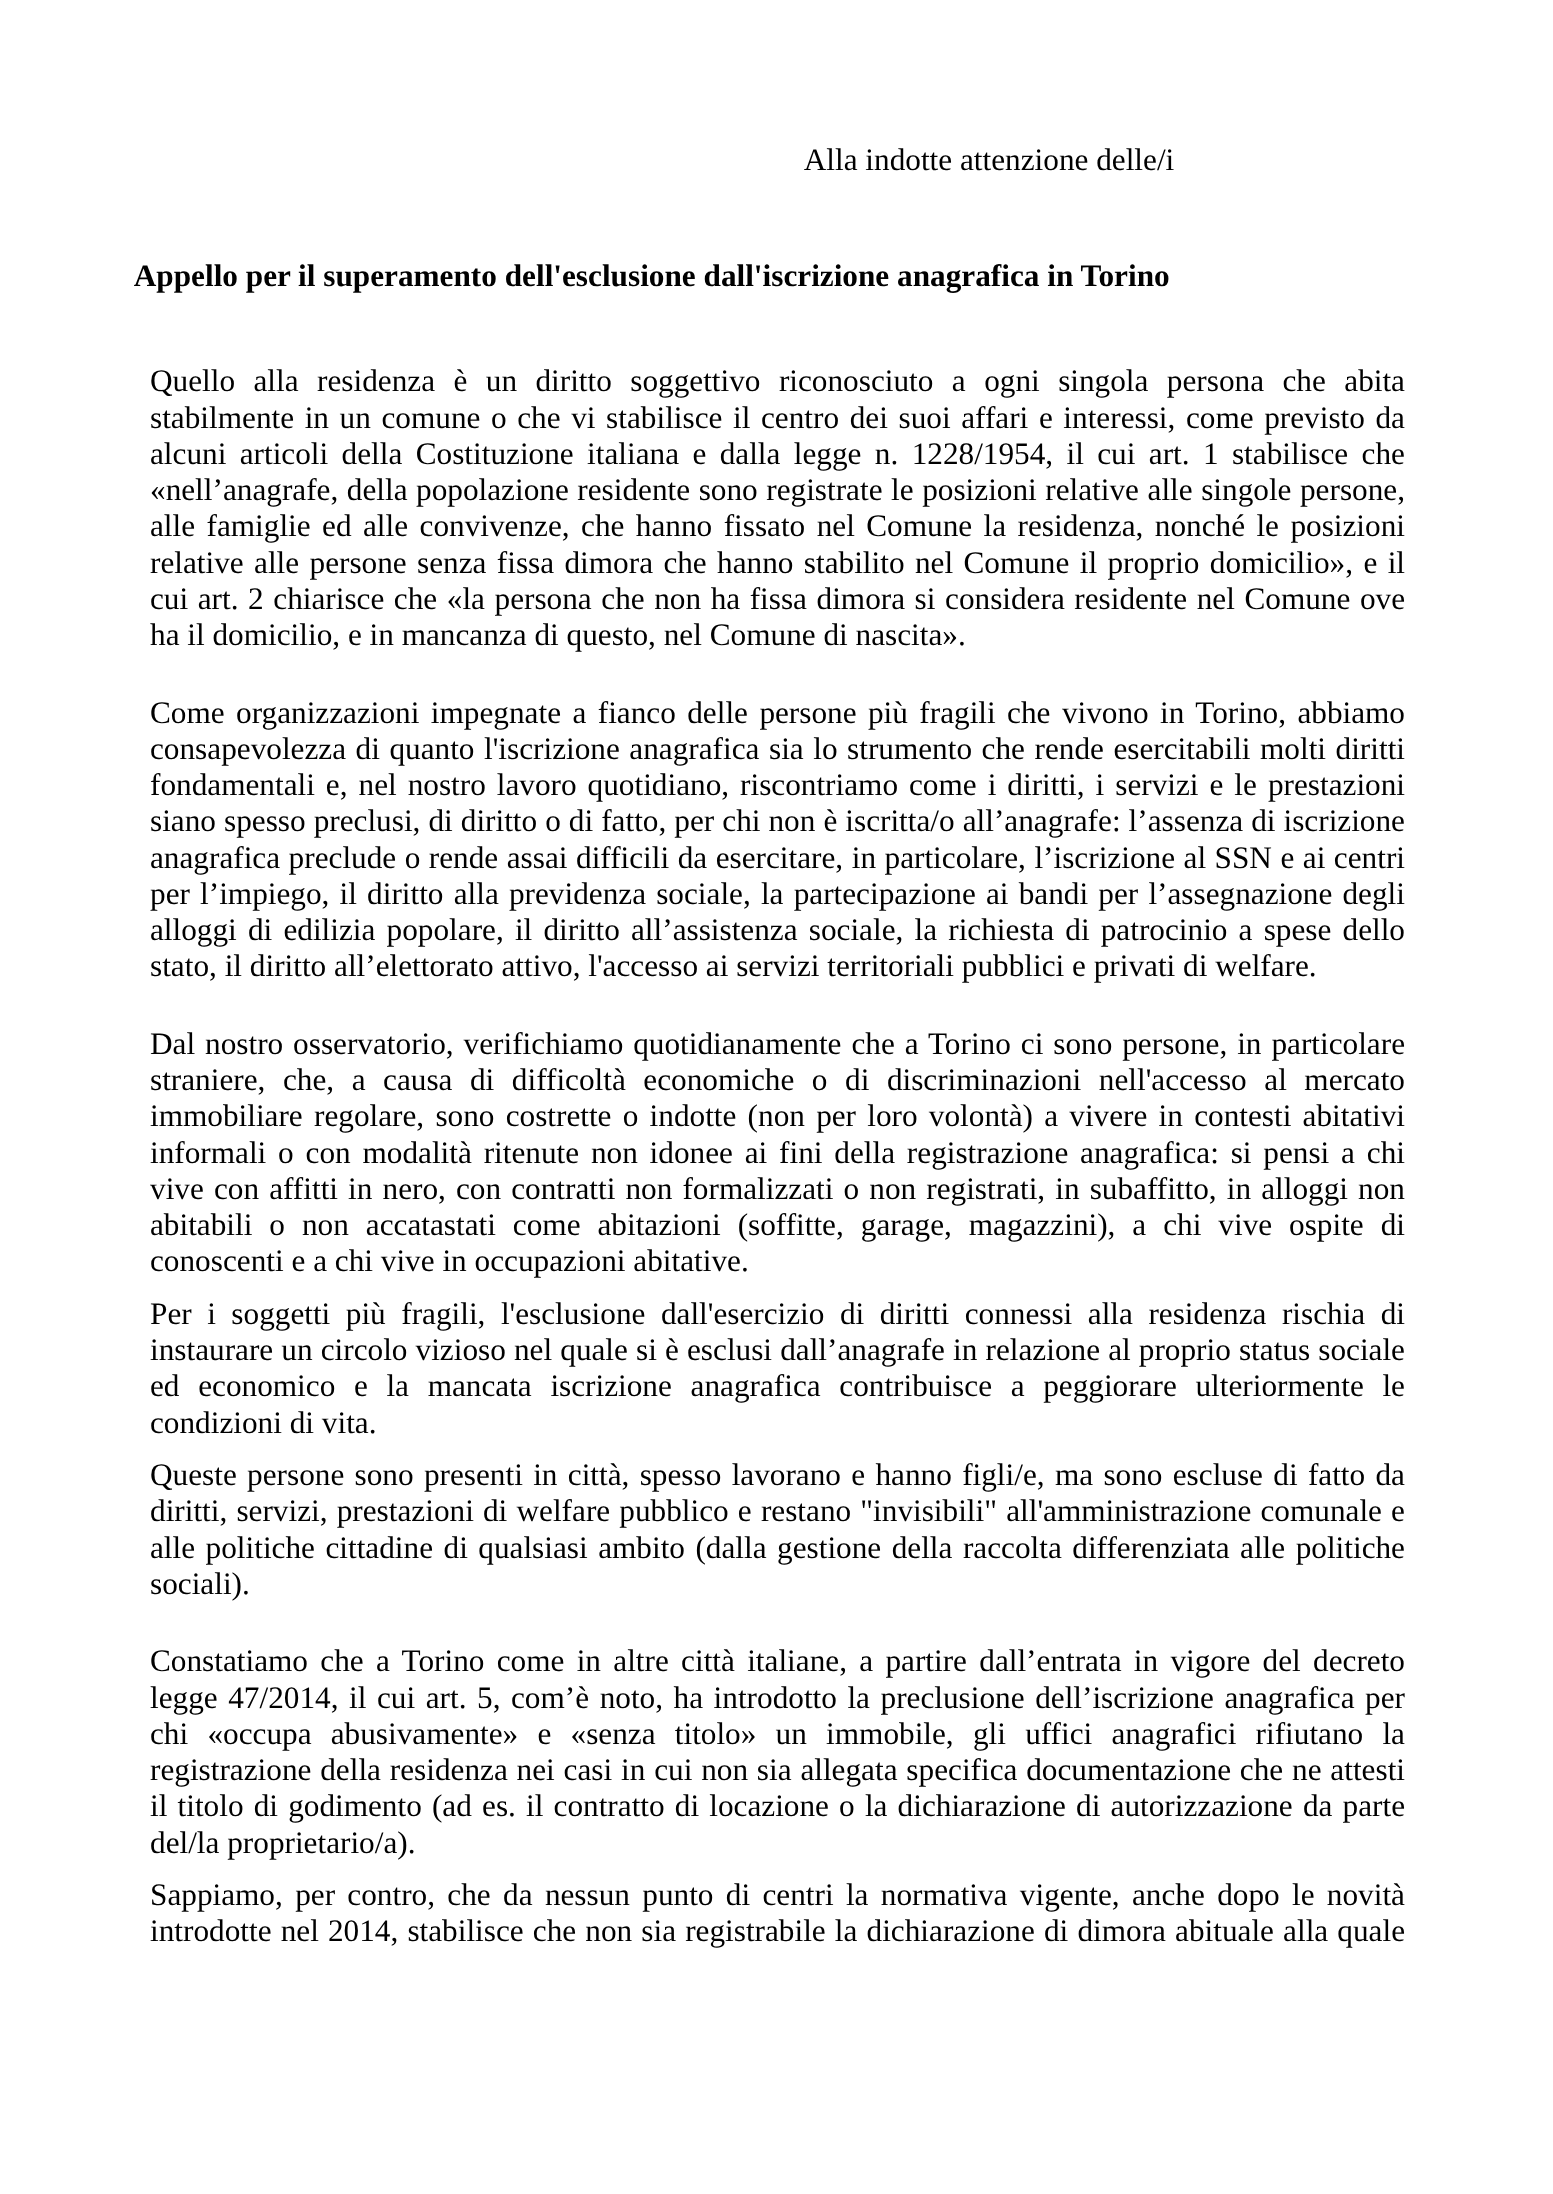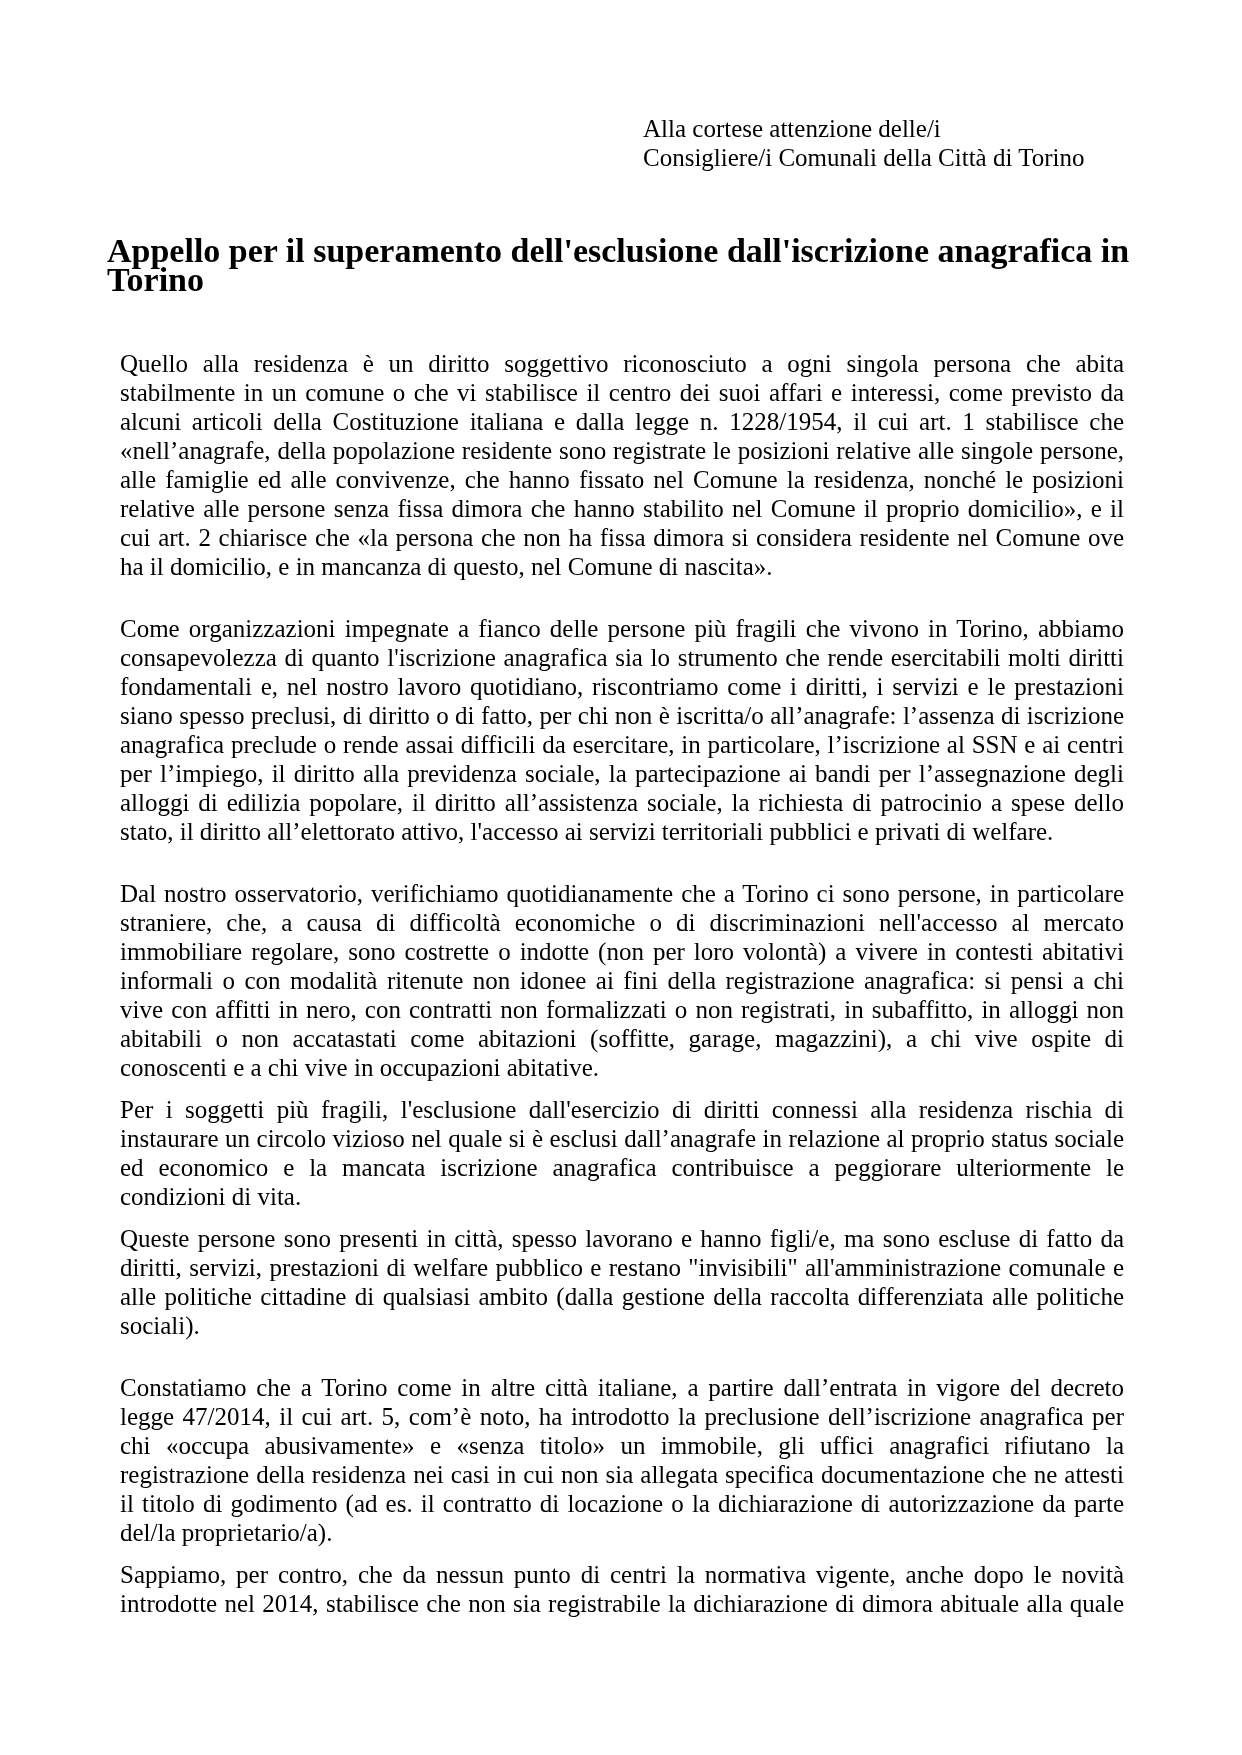--- a/index.html
+++ b/index.html
@@ -21,21 +21,21 @@
     color: #000000;
     font-family: "Liberation Serif", "DejaVu Serif", serif;
     font-size: 25px;
     line-height: 29px;
   }
   .recipient {
     margin-left: 536px;
     text-align: left;
   }
   .doc-title {
-    font-size: 34px;
+    font-size: 25px;
     font-weight: bold;
     margin: 64px 0 0 0;
     line-height: 29px;
   }
   .block {
     margin: 33px 0 0 0;
   }
   .block-first {
     margin-top: 55px;
   }
@@ -47,22 +47,21 @@
     
     text-align-last: justify;
   }
 </style>
 </head>
 <body>
 
 <div class="page">
 
   <div class="recipient">
-    <div>Alla cortese attenzione delle/i</div>
-    <div>Consigliere/i Comunali della Città di Torino</div>
+    <div>Alla indotte attenzione delle/i</div>
   </div>
 
   <h1 class="doc-title">Appello per il superamento dell'esclusione dall'iscrizione anagrafica in Torino</h1>
 
   <div class="block block-first">
     <p>Quello alla residenza è un diritto soggettivo riconosciuto a ogni singola persona che abita stabilmente in un comune o che vi stabilisce il centro dei suoi affari e interessi, come previsto da alcuni articoli della Costituzione italiana e dalla legge n. 1228/1954, il cui art. 1 stabilisce che «nell’anagrafe, della popolazione residente sono registrate le posizioni relative alle singole persone, alle famiglie ed alle convivenze, che hanno fissato nel Comune la residenza, nonché le posizioni relative alle persone senza fissa dimora che hanno stabilito nel Comune il proprio domicilio», e il cui art. 2 chiarisce che «la persona che non ha fissa dimora si considera residente nel Comune ove ha il domicilio, e in mancanza di questo, nel Comune di nascita».</p>
   </div>
 
   <div class="block">
     <p>Come organizzazioni impegnate a fianco delle persone più fragili che vivono in Torino, abbiamo consapevolezza di quanto l'iscrizione anagrafica sia lo strumento che rende esercitabili molti diritti fondamentali e, nel nostro lavoro quotidiano, riscontriamo come i diritti, i servizi e le prestazioni siano spesso preclusi, di diritto o di fatto, per chi non è iscritta/o all’anagrafe: l’assenza di iscrizione anagrafica preclude o rende assai difficili da esercitare, in particolare, l’iscrizione al SSN e ai centri per l’impiego, il diritto alla previdenza sociale, la partecipazione ai bandi per l’assegnazione degli alloggi di edilizia popolare, il diritto all’assistenza sociale, la richiesta di patrocinio a spese dello stato, il diritto all’elettorato attivo, l'accesso ai servizi territoriali pubblici e privati di welfare.</p>

